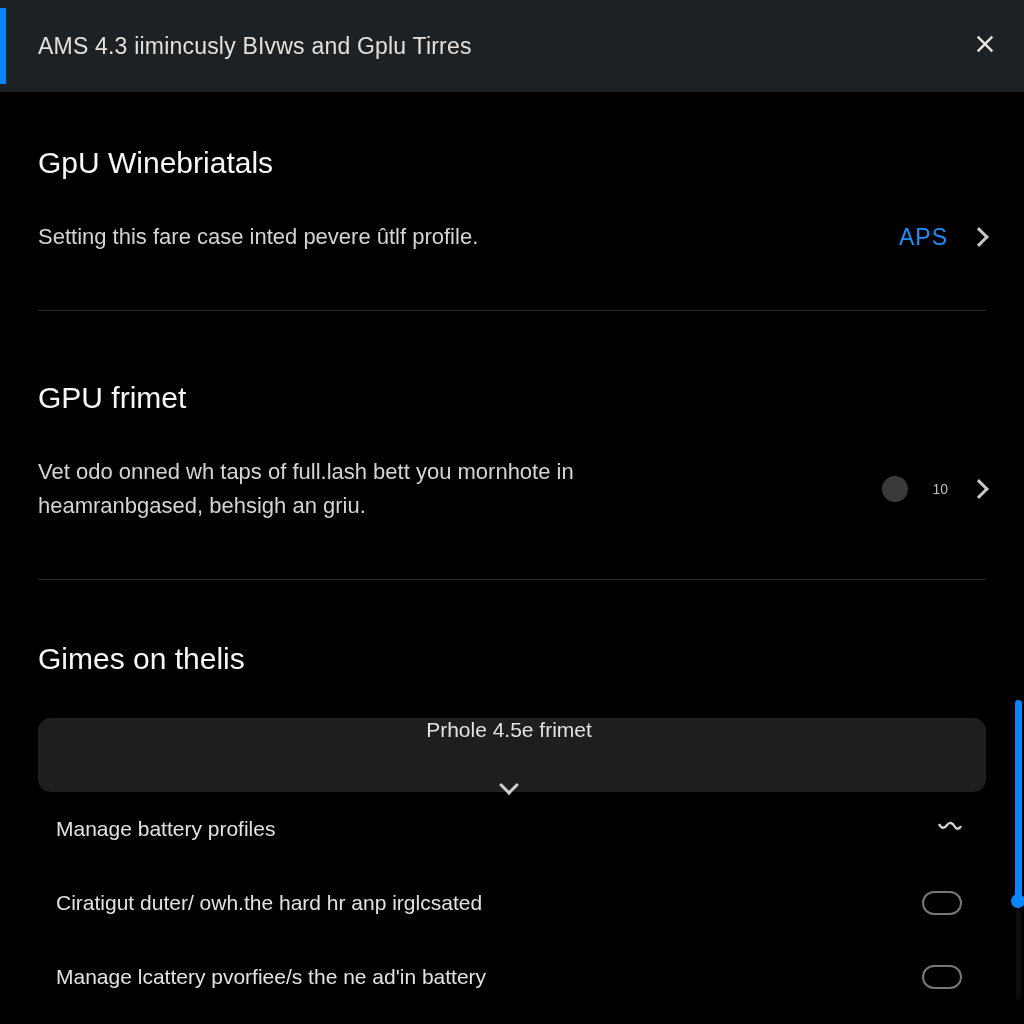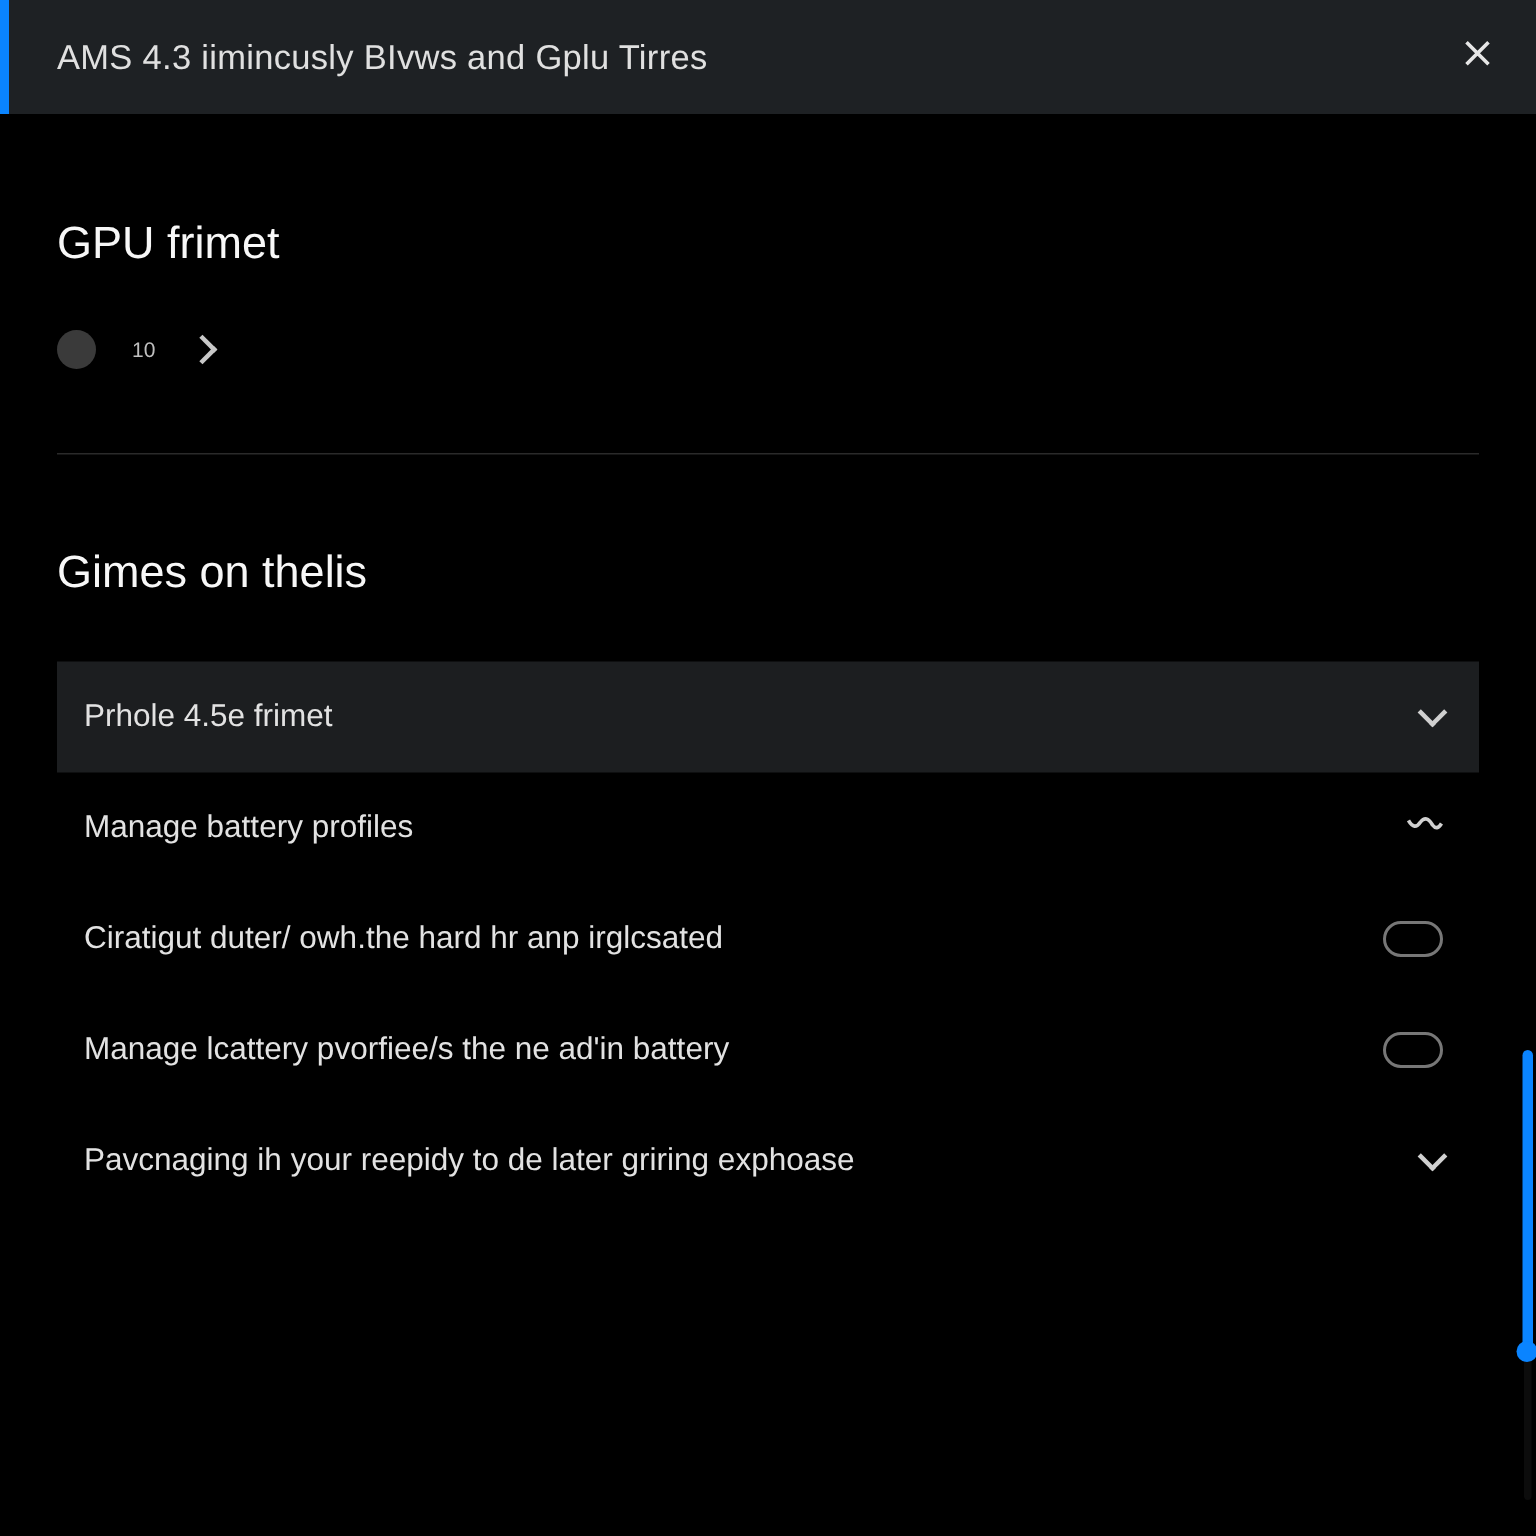--- a/index.html
+++ b/index.html
@@ -1,37 +1,37 @@
 <!DOCTYPE html>
 <html><head>
 <meta charset="utf-8">
 <style>
   * { margin:0; padding:0; box-sizing:border-box; }
   html,body{width:1024px;height:1024px;overflow:hidden;font-family:"Segoe UI",Arial,Helvetica,sans-serif;background:#000;color:#f0f0f0;}
-  .topbar{height:76px;background:#1e2124;display:flex;align-items:center;position:relative;}
+  .topbar{height:92px;background:#1e2124;display:flex;align-items:center;position:relative;}
   .accent-strip{width:6px;height:76px;background:#0a84ff;}
   .topbar-title{margin-left:32px;font-size:23px;color:#e0e0e0;letter-spacing:0.2px;}
   .close-btn{position:absolute;right:28px;top:50%;transform:translateY(-50%);cursor:pointer;}
   .close-btn svg{width:22px;height:22px;stroke:#e6e6e6;stroke-width:2.6;}
   .content{padding:0 38px 0 38px;}
   .section{padding-top:54px;}
   .sec-title{font-size:30px;font-weight:400;color:#f7f7f7;margin-bottom:40px;}
   .row{display:flex;align-items:center;justify-content:space-between;}
   .row-text{max-width:640px;}
   .desc{font-size:22px;line-height:1.55;color:#d4d4d4;}
   .right-ctrl{display:flex;align-items:center;gap:24px;}
   .aps-label{color:#1a90ff;font-size:23px;letter-spacing:1px;}
   .chev{width:14px;height:14px;border-top:3px solid #c8c8c8;border-right:3px solid #c8c8c8;transform:rotate(45deg);}
   .slider-dot{width:26px;height:26px;border-radius:50%;background:#3a3a3a;}
   .slider-val{color:#bfbfbf;font-size:14px;}
   .divider{height:1px;background:#2a2a2a;margin-top:56px;}
   .gimes-sec{padding-top:62px;}
   .list{margin-top:42px;display:flex;flex-direction:column;}
   .list-item{height:74px;display:flex;align-items:center;justify-content:space-between;padding:0 24px 0 18px;cursor:pointer;}
-  .list-item.hl{background:#1c1e20;border-radius:0;}
+  .list-item.hl{background:#1c1e20;border-radius:13px;flex-direction:column;}
   .li-label{font-size:21px;color:#e2e2e2;}
   .chev-down{width:14px;height:14px;border-right:3px solid #d0d0d0;border-bottom:3px solid #d0d0d0;transform:rotate(45deg);margin-top:-6px;}
   .wavy svg{width:24px;height:14px;stroke:#d0d0d0;stroke-width:2.4;fill:none;}
   .toggle{width:40px;height:24px;border:2.3px solid #777;border-radius:14px;position:relative;}
   .scroll-track{position:absolute;right:3px;top:700px;width:5px;height:300px;background:#0c0c0c;border-radius:3px;}
   .scroll-thumb{position:absolute;right:2px;top:700px;width:7px;height:200px;background:#0a84ff;border-radius:4px;}
   .scroll-knob{position:absolute;right:-1px;top:894px;width:14px;height:14px;border-radius:50%;background:#0a84ff;}
 </style>
 </head>
 <body>
@@ -41,24 +41,40 @@
   <div class="topbar-title">AMS 4.3 iimincusly BIvws and Gplu Tirres</div>
   <div class="close-btn">
     <svg viewBox="0 0 24 24">
         <path d="M4 4 L20 20 M20 4 L4 20"></path>
       </svg>
   </div>
 </div>
 
 <div class="content">
 
+  <div class="section">
+    <div class="sec-title">GpU Winebriatals</div>
+    <div class="row">
+      <div class="row-text">
+        <div class="desc">Setting this fare case inted pevere ûtlf profile.</div>
+      </div>
+      <div class="right-ctrl">
+        <span class="aps-label">APS</span>
+        <span class="chev"></span>
+      </div>
+    </div>
+    <div class="divider"></div>
+  </div>
 
   <div class="section" style="padding-top:70px;">
     <div class="sec-title">GPU frimet</div>
     <div class="row">
+      <div class="row-text">
+        <div class="desc">Vet odo onned wh taps of full.lash bett you mornhote in heamranbgased, behsigh an griu.</div>
+      </div>
       <div class="right-ctrl">
         <span class="slider-dot"></span>
         <span class="slider-val">10</span>
         <span class="chev"></span>
       </div>
     </div>
     <div class="divider"></div>
   </div>
 
   <div class="gimes-sec">

